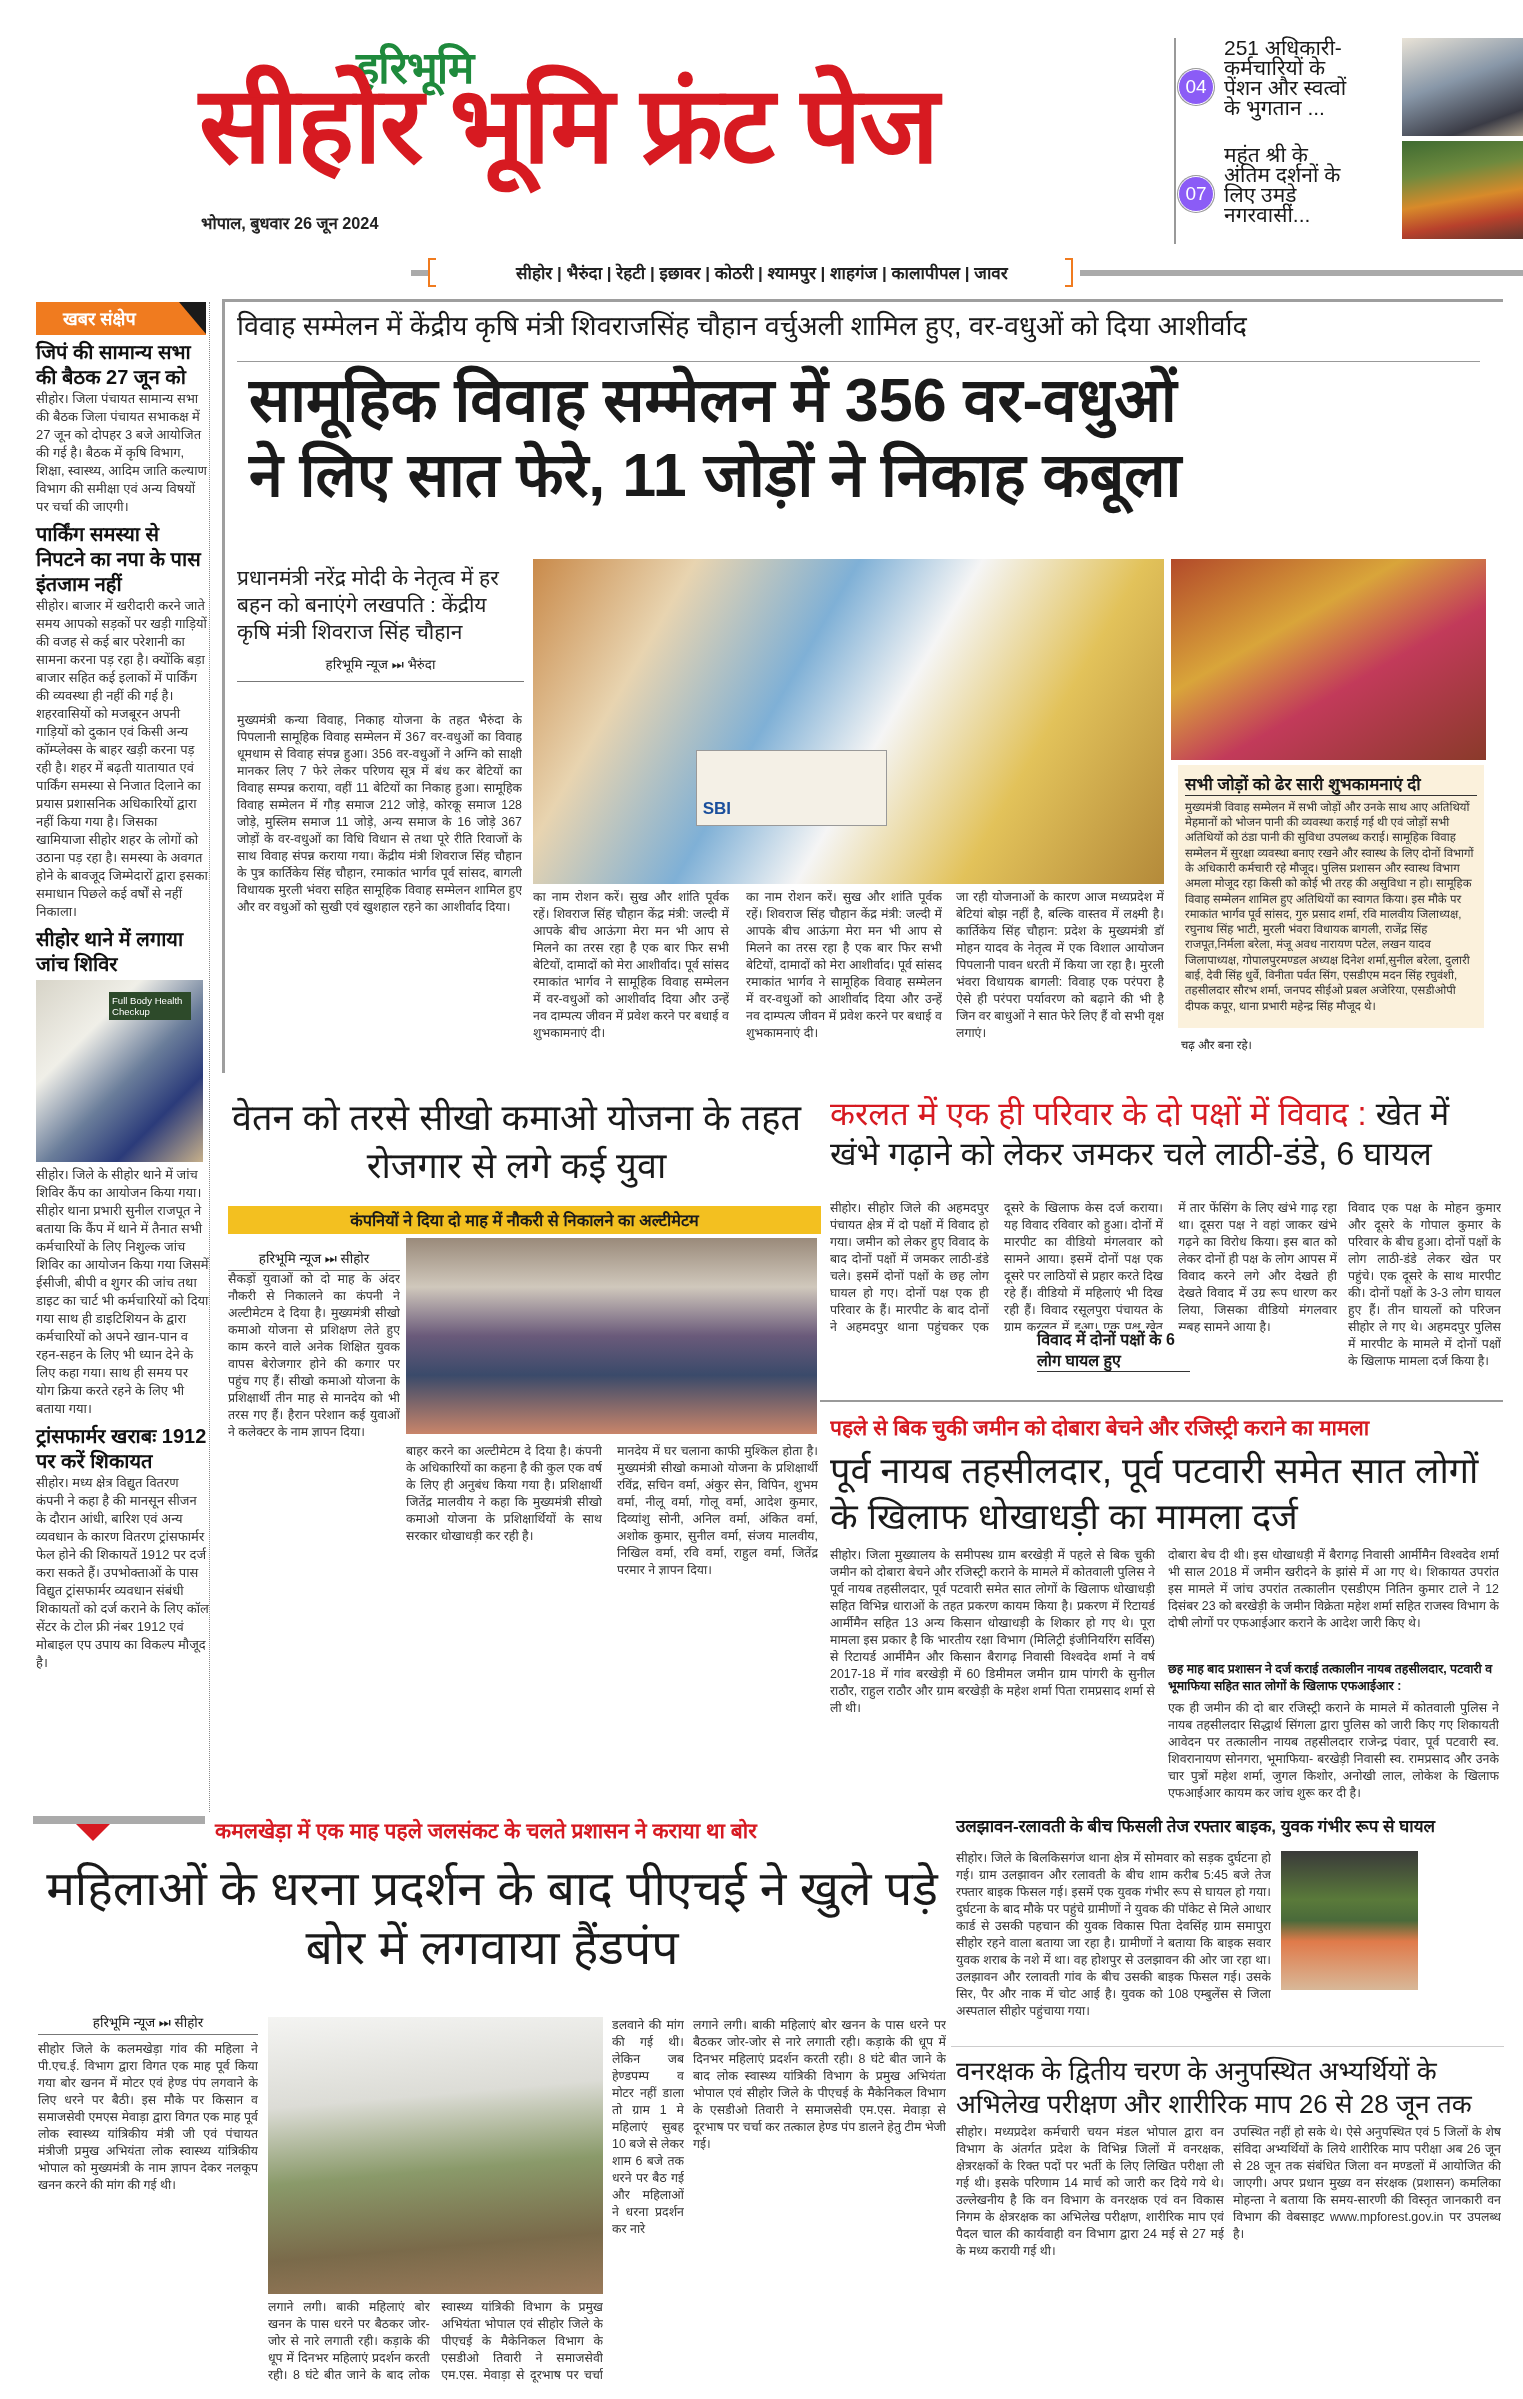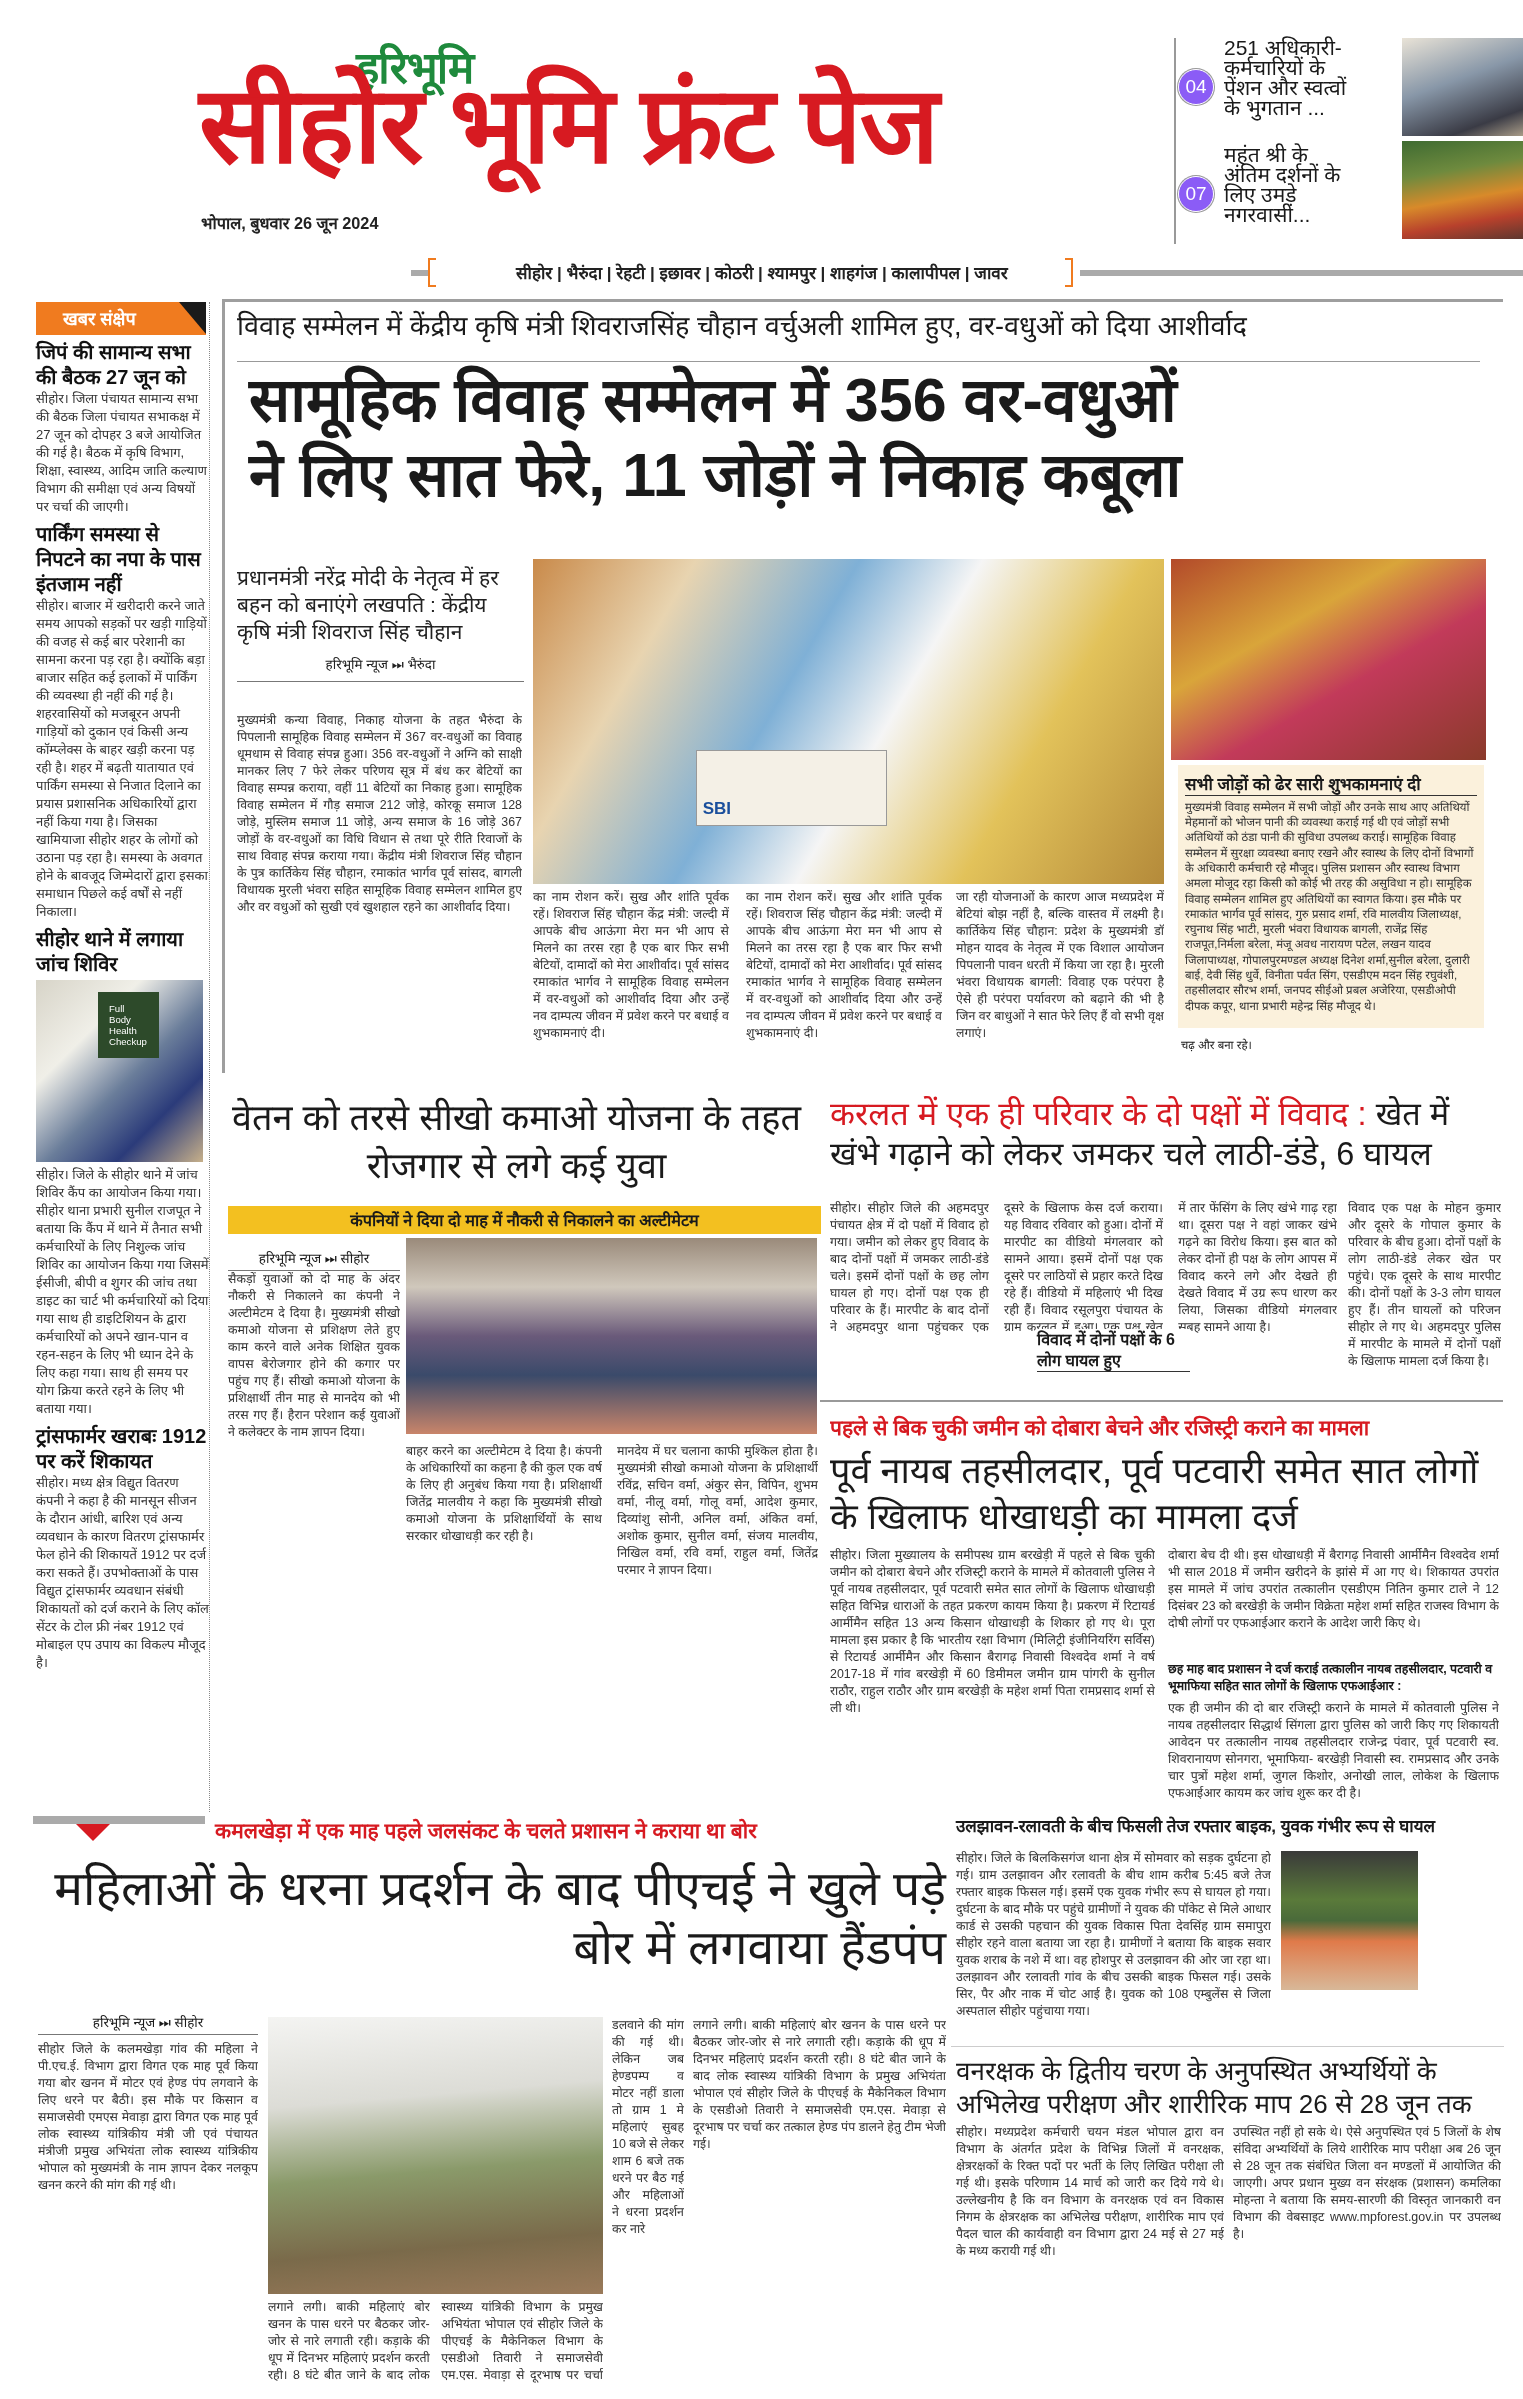--- a/index.html
+++ b/index.html
@@ -67,21 +67,21 @@
 </div>
 
 <div class="abs sidebar">
   <div class="khabar">खबर संक्षेप</div>
   <div class="sh">जिपं की सामान्य सभा की बैठक 27 जून को</div>
   <div class="sb">सीहोर। जिला पंचायत सामान्य सभा की बैठक जिला पंचायत सभाकक्ष में 27 जून को दोपहर 3 बजे आयोजित की गई है। बैठक में कृषि विभाग, शिक्षा, स्वास्थ्य, आदिम जाति कल्याण विभाग की समीक्षा एवं अन्य विषयों पर चर्चा की जाएगी।</div>
   <div class="sh">पार्किंग समस्या से निपटने का नपा के पास इंतजाम नहीं</div>
   <div class="sb">सीहोर। बाजार में खरीदारी करने जाते समय आपको सड़कों पर खड़ी गाड़ियों की वजह से कई बार परेशानी का सामना करना पड़ रहा है। क्योंकि बड़ा बाजार सहित कई इलाकों में पार्किंग की व्यवस्था ही नहीं की गई है। शहरवासियों को मजबूरन अपनी गाड़ियों को दुकान एवं किसी अन्य कॉम्प्लेक्स के बाहर खड़ी करना पड़ रही है। शहर में बढ़ती यातायात एवं पार्किंग समस्या से निजात दिलाने का प्रयास प्रशासनिक अधिकारियों द्वारा नहीं किया गया है। जिसका खामियाजा सीहोर शहर के लोगों को उठाना पड़ रहा है। समस्या के अवगत होने के बावजूद जिम्मेदारों द्वारा इसका समाधान पिछले कई वर्षों से नहीं निकाला।</div>
   <div class="sh">सीहोर थाने में लगाया जांच शिविर</div>
   <div class="phbox" style="width:167px;height:182px;margin:3.8px 0;position:relative;background:linear-gradient(135deg,#d7d4c8,#f0efe8 30%,#6a7d9a 55%,#2b3b7a 75%,#c7b08a)">
-    <div style="position:absolute;left:62px;top:11.5px;background:#2d4a2a;color:#fff;font-size:9.6px;padding:11px;width:61px">Full Body Health Checkup</div>
+    <div style="position:absolute;left:73px;top:11.5px;background:#2d4a2a;color:#fff;font-size:9.6px;padding:3px;width:82px">Full Body Health Checkup</div>
   </div>
   <div class="sb">सीहोर। जिले के सीहोर थाने में जांच शिविर कैंप का आयोजन किया गया। सीहोर थाना प्रभारी सुनील राजपूत ने बताया कि कैंप में थाने में तैनात सभी कर्मचारियों के लिए निशुल्क जांच शिविर का आयोजन किया गया जिसमें ईसीजी, बीपी व शुगर की जांच तथा डाइट का चार्ट भी कर्मचारियों को दिया गया साथ ही डाइटिशियन के द्वारा कर्मचारियों को अपने खान-पान व रहन-सहन के लिए भी ध्यान देने के लिए कहा गया। साथ ही समय पर योग क्रिया करते रहने के लिए भी बताया गया।</div>
   <div class="sh">ट्रांसफार्मर खराबः 1912 पर करें शिकायत</div>
   <div class="sb">सीहोर। मध्य क्षेत्र विद्युत वितरण कंपनी ने कहा है की मानसून सीजन के दौरान आंधी, बारिश एवं अन्य व्यवधान के कारण वितरण ट्रांसफार्मर फेल होने की शिकायतें 1912 पर दर्ज करा सकते हैं। उपभोक्ताओं के पास विद्युत ट्रांसफार्मर व्यवधान संबंधी शिकायतों को दर्ज कराने के लिए कॉल सेंटर के टोल फ्री नंबर 1912 एवं मोबाइल एप उपाय का विकल्प मौजूद है।</div>
 </div>
 
 <div class="abs mainbox"></div>
 <div class="abs kicker">विवाह सम्मेलन में केंद्रीय कृषि मंत्री शिवराजसिंह चौहान वर्चुअली शामिल हुए, वर-वधुओं को दिया आशीर्वाद</div>
 <div class="abs bighead">
   <div>सामूहिक विवाह सम्मेलन में 356 वर-वधुओं</div>
@@ -127,21 +127,21 @@
 <div class="abs" style="left:830px;top:1413px;width:669px;font-size:21px;font-weight:bold;color:#d71a21;white-space:nowrap;overflow:hidden">पहले से बिक चुकी जमीन को दोबारा बेचने और रजिस्ट्री कराने का मामला</div>
 <div class="abs" style="left:830px;top:1448px;width:669px;font-size:36px;line-height:46px;text-align:left;color:#1a1a1a">पूर्व नायब तहसीलदार, पूर्व पटवारी समेत सात लोगों के खिलाफ धोखाधड़ी का मामला दर्ज</div>
 <div class="abs col" style="left:830px;top:1547px;width:325px;height:258px;overflow:hidden">सीहोर। जिला मुख्यालय के समीपस्थ ग्राम बरखेड़ी में पहले से बिक चुकी जमीन को दोबारा बेचने और रजिस्ट्री कराने के मामले में कोतवाली पुलिस ने पूर्व नायब तहसीलदार, पूर्व पटवारी समेत सात लोगों के खिलाफ धोखाधड़ी सहित विभिन्न धाराओं के तहत प्रकरण कायम किया है। प्रकरण में रिटायर्ड आर्मीमैन सहित 13 अन्य किसान धोखाधड़ी के शिकार हो गए थे। पूरा मामला इस प्रकार है कि भारतीय रक्षा विभाग (मिलिट्री इंजीनियरिंग सर्विस) से रिटायर्ड आर्मीमैन और किसान बैरागढ़ निवासी विश्वदेव शर्मा ने वर्ष 2017-18 में गांव बरखेड़ी में 60 डिमीमल जमीन ग्राम पांगरी के सुनील राठौर, राहुल राठौर और ग्राम बरखेड़ी के महेश शर्मा पिता रामप्रसाद शर्मा से ली थी।</div>
 <div class="abs col" style="left:1168px;top:1547px;width:331px;height:110px;overflow:hidden">दोबारा बेच दी थी। इस धोखाधड़ी में बैरागढ़ निवासी आर्मीमैन विश्वदेव शर्मा भी साल 2018 में जमीन खरीदने के झांसे में आ गए थे। शिकायत उपरांत इस मामले में जांच उपरांत तत्कालीन एसडीएम नितिन कुमार टाले ने 12 दिसंबर 23 को बरखेड़ी के जमीन विक्रेता महेश शर्मा सहित राजस्व विभाग के दोषी लोगों पर एफआईआर कराने के आदेश जारी किए थे।</div>
 <div class="abs" style="left:1168px;top:1661px;width:331px;font-size:12.4px;line-height:17px;font-weight:bold">छह माह बाद प्रशासन ने दर्ज कराई तत्कालीन नायब तहसीलदार, पटवारी व भूमाफिया सहित सात लोगों के खिलाफ एफआईआर :</div>
 <div class="abs col" style="left:1168px;top:1700px;width:331px;height:105px;overflow:hidden">एक ही जमीन की दो बार रजिस्ट्री कराने के मामले में कोतवाली पुलिस ने नायब तहसीलदार सिद्धार्थ सिंगला द्वारा पुलिस को जारी किए गए शिकायती आवेदन पर तत्कालीन नायब तहसीलदार राजेन्द्र पंवार, पूर्व पटवारी स्व. शिवरानायण सोनगरा, भूमाफिया- बरखेड़ी निवासी स्व. रामप्रसाद और उनके चार पुत्रों महेश शर्मा, जुगल किशोर, अनोखी लाल, लोकेश के खिलाफ एफआईआर कायम कर जांच शुरू कर दी है।</div>
 
 <div class="abs" style="left:33px;top:1816px;width:172px;height:7.6px;background:#aaa"></div>
 <div class="abs" style="left:76px;top:1824px;width:0;height:0;border-left:17px solid transparent;border-right:17px solid transparent;border-top:17px solid #d71a21"></div>
 <div class="abs pred" style="left:215px;top:1816px;font-size:21px">कमलखेड़ा में एक माह पहले जलसंकट के चलते प्रशासन ने कराया था बोर</div>
-<div class="abs" style="left:38px;top:1859px;width:908px;font-size:48px;line-height:59px;text-align:right;color:#1a1a1a">महिलाओं के धरना प्रदर्शन के बाद पीएचई ने खुले पड़े बोर में लगवाया हैंडपंप</div>
+<div class="abs" style="left:38px;top:1859px;width:908px;font-size:48px;line-height:59px;text-align:center;color:#1a1a1a">महिलाओं के धरना प्रदर्शन के बाद पीएचई ने खुले पड़े बोर में लगवाया हैंडपंप</div>
 <div class="abs byline" style="left:38px;top:2007px;width:220px">हरिभूमि न्यूज ⏭ सीहोर</div>
 <div class="abs col" style="left:38px;top:2041px;width:220px;height:344px;overflow:hidden">सीहोर जिले के कलमखेड़ा गांव की महिला ने पी.एच.ई. विभाग द्वारा विगत एक माह पूर्व किया गया बोर खनन में मोटर एवं हेण्ड पंप लगवाने के लिए धरने पर बैठी। इस मौके पर किसान व समाजसेवी एमएस मेवाड़ा द्वारा विगत एक माह पूर्व लोक स्वास्थ्य यांत्रिकीय मंत्री जी एवं पंचायत मंत्रीजी प्रमुख अभियंता लोक स्वास्थ्य यांत्रिकीय भोपाल को मुख्यमंत्री के नाम ज्ञापन देकर नलकूप खनन करने की मांग की गई थी।</div>
 <div class="abs" style="left:268px;top:2017px;width:335px;height:277px;background:linear-gradient(175deg,#f4f4f2,#dcdcd6 30%,#8a9a6a 55%,#7a6a4a 80%,#9a7a5a)"></div>
 <div class="abs col" style="left:268px;top:2299px;width:335px;height:86px;column-count:2;column-gap:11.5px;overflow:hidden">लगाने लगी। बाकी महिलाएं बोर खनन के पास धरने पर बैठकर जोर-जोर से नारे लगाती रही। कड़ाके की धूप में दिनभर महिलाएं प्रदर्शन करती रही। 8 घंटे बीत जाने के बाद लोक स्वास्थ्य यांत्रिकी विभाग के प्रमुख अभियंता भोपाल एवं सीहोर जिले के पीएचई के मैकेनिकल विभाग के एसडीओ तिवारी ने समाजसेवी एम.एस. मेवाड़ा से दूरभाष पर चर्चा कर तत्काल हेण्ड पंप डालने हेतु टीम भेजी गई।</div>
 <div class="abs col" style="left:612px;top:2017px;width:72px;height:368px;overflow:hidden">डलवाने की मांग की गई थी। लेकिन जब हेण्डपम्प व मोटर नहीं डाला तो ग्राम 1 मे महिलाएं सुबह 10 बजे से लेकर शाम 6 बजे तक धरने पर बैठ गई और महिलाओं ने धरना प्रदर्शन कर नारे</div>
 <div class="abs col" style="left:693px;top:2017px;width:253px;height:368px;overflow:hidden">लगाने लगी। बाकी महिलाएं बोर खनन के पास धरने पर बैठकर जोर-जोर से नारे लगाती रही। कड़ाके की धूप में दिनभर महिलाएं प्रदर्शन करती रही। 8 घंटे बीत जाने के बाद लोक स्वास्थ्य यांत्रिकी विभाग के प्रमुख अभियंता भोपाल एवं सीहोर जिले के पीएचई के मैकेनिकल विभाग के एसडीओ तिवारी ने समाजसेवी एम.एस. मेवाड़ा से दूरभाष पर चर्चा कर तत्काल हेण्ड पंप डालने हेतु टीम भेजी गई।</div>
 
 <div class="abs" style="left:956px;top:1814px;width:545px;font-size:17px;font-weight:bold;color:#1a1a1a;white-space:nowrap">उलझावन-रलावती के बीच फिसली तेज रफ्तार बाइक, युवक गंभीर रूप से घायल</div>
 <div class="abs col" style="left:956px;top:1850px;width:315px;height:191px;overflow:hidden">सीहोर। जिले के बिलकिसगंज थाना क्षेत्र में सोमवार को सड़क दुर्घटना हो गई। ग्राम उलझावन और रलावती के बीच शाम करीब 5:45 बजे तेज रफ्तार बाइक फिसल गई। इसमें एक युवक गंभीर रूप से घायल हो गया। दुर्घटना के बाद मौके पर पहुंचे ग्रामीणों ने युवक की पॉकेट से मिले आधार कार्ड से उसकी पहचान की युवक विकास पिता देवसिंह ग्राम समापुरा सीहोर रहने वाला बताया जा रहा है। ग्रामीणों ने बताया कि बाइक सवार युवक शराब के नशे में था। वह होशपुर से उलझावन की ओर जा रहा था। उलझावन और रलावती गांव के बीच उसकी बाइक फिसल गई। उसके सिर, पैर और नाक में चोट आई है। युवक को 108 एम्बुलेंस से जिला अस्पताल सीहोर पहुंचाया गया।</div>
 <div class="abs" style="left:1281px;top:1851px;width:137px;height:139px;background:linear-gradient(180deg,#3a3a3a,#5a7a3a 35%,#4a6a3a 50%,#e07a4a 65%,#d8b898)"></div>

